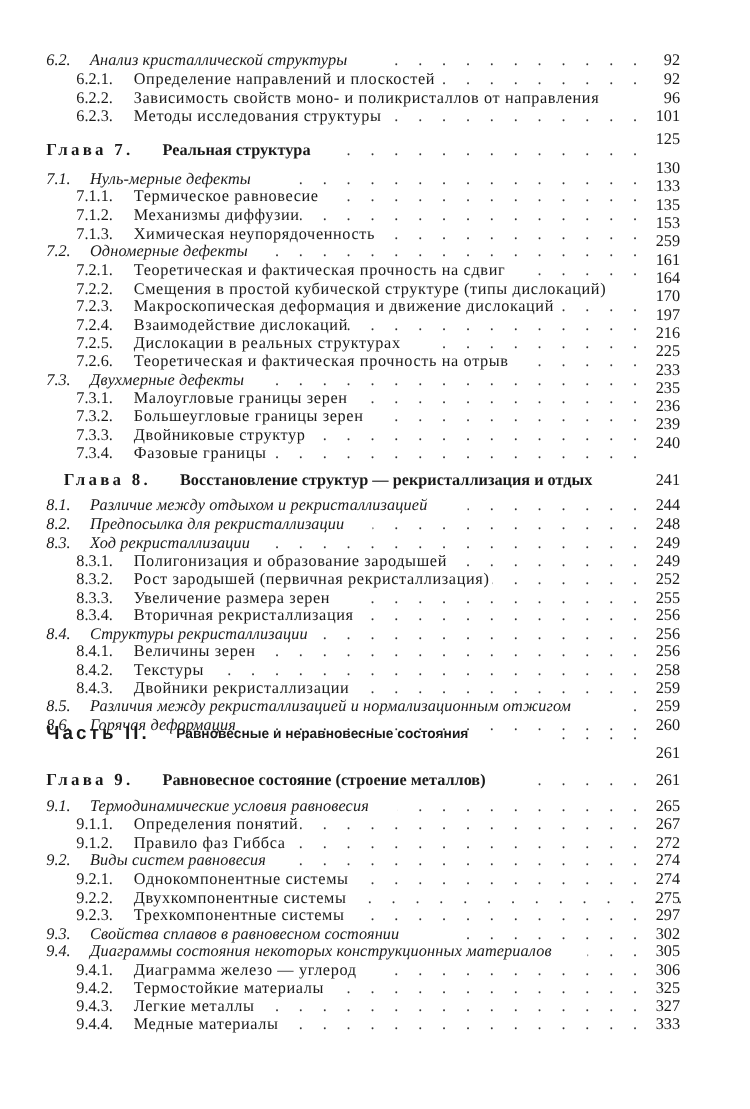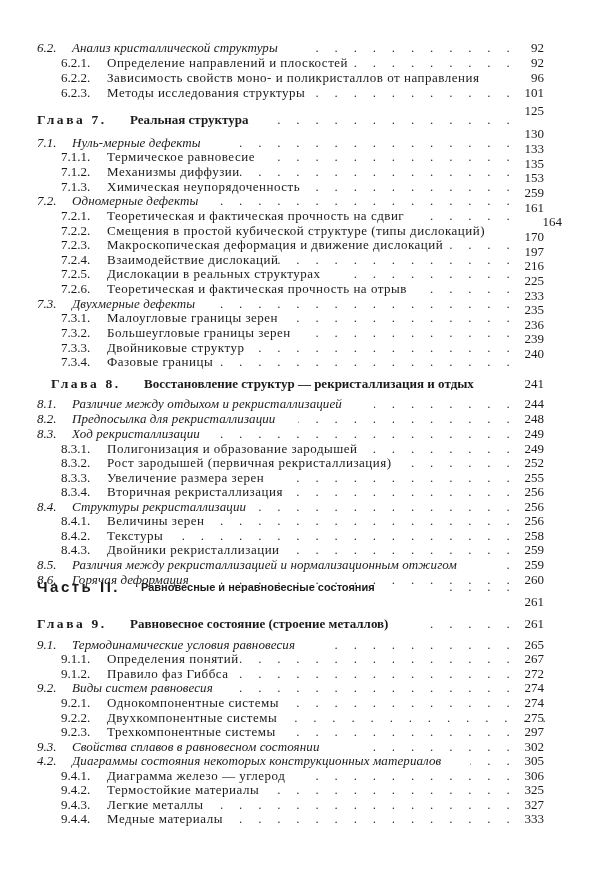--- a/index.html
+++ b/index.html
@@ -86,21 +86,21 @@
     <div class="line" style="top: 208px;">
       <span class="sub-num">7.2.1.</span>
       <span class="sub-title">Теоретическая и фактическая прочность на сдвиг</span>
       <span class="dots" style="left: 428px;">. . . . . . . . . . . . . . . . . . . . . . . . . . . . . . . . . . . . . . . . . . . . . . . . . . . . . . . . . . . . </span>
     </div>
     <span class="pg" style="top: 200px;">161</span>
     <div class="line" style="top: 223px;">
       <span class="sub-num">7.2.2.</span>
       <span class="sub-title">Смещения в простой кубической структуре (типы дислокаций)</span>
     </div>
-    <span class="pg" style="top: 214px; margin-left: 18px;">164</span>
+    <span class="pg" style="top: 214px;">164</span>
     <div class="line" style="top: 237px;">
       <span class="sub-num">7.2.3.</span>
       <span class="sub-title">Макроскопическая деформация и движение дислокаций</span>
       <span class="dots" style="left: 434px;">. . . . . . . . . . . . . . . . . . . . . . . . . . . . . . . . . . . . . . . . . . . . . . . . . . . . . . . . . . . . </span>
     </div>
     <span class="pg" style="top: 229px;">170</span>
     <div class="line" style="top: 252px;">
       <span class="sub-num">7.2.4.</span>
       <span class="sub-title">Взаимодействие дислокаций</span>
       <span class="dots" style="left: 278px;">. . . . . . . . . . . . . . . . . . . . . . . . . . . . . . . . . . . . . . . . . . . . . . . . . . . . . . . . . . . . </span>
@@ -285,21 +285,21 @@
       <span class="dots" style="left: 290px;">. . . . . . . . . . . . . . . . . . . . . . . . . . . . . . . . . . . . . . . . . . . . . . . . . . . . . . . . . . . . </span>
     </div>
     <span class="pg" style="top: 724px;">297</span>
     <div class="line" style="top: 739px;">
       <span class="sec-num">9.3.</span>
       <span class="sec-title">Свойства сплавов в равновесном состоянии</span>
       <span class="dots" style="left: 356px;">. . . . . . . . . . . . . . . . . . . . . . . . . . . . . . . . . . . . . . . . . . . . . . . . . . . . . . . . . . . . </span>
     </div>
     <span class="pg" style="top: 739px;">302</span>
     <div class="line" style="top: 753px;">
-      <span class="sec-num">4.2.</span>
+      <span class="sec-num">9.4.</span>
       <span class="sec-title">Диаграммы состояния некоторых конструкционных материалов</span>
       <span class="dots" style="left: 470px;">. . . . . . . . . . . . . . . . . . . . . . . . . . . . . . . . . . . . . . . . . . . . . . . . . . . . . . . . . . . . </span>
     </div>
     <span class="pg" style="top: 753px;">305</span>
     <div class="line" style="top: 768px;">
       <span class="sub-num">9.4.1.</span>
       <span class="sub-title">Диаграмма железо — углерод</span>
       <span class="dots" style="left: 300px;">. . . . . . . . . . . . . . . . . . . . . . . . . . . . . . . . . . . . . . . . . . . . . . . . . . . . . . . . . . . . </span>
     </div>
     <span class="pg" style="top: 768px;">306</span>

